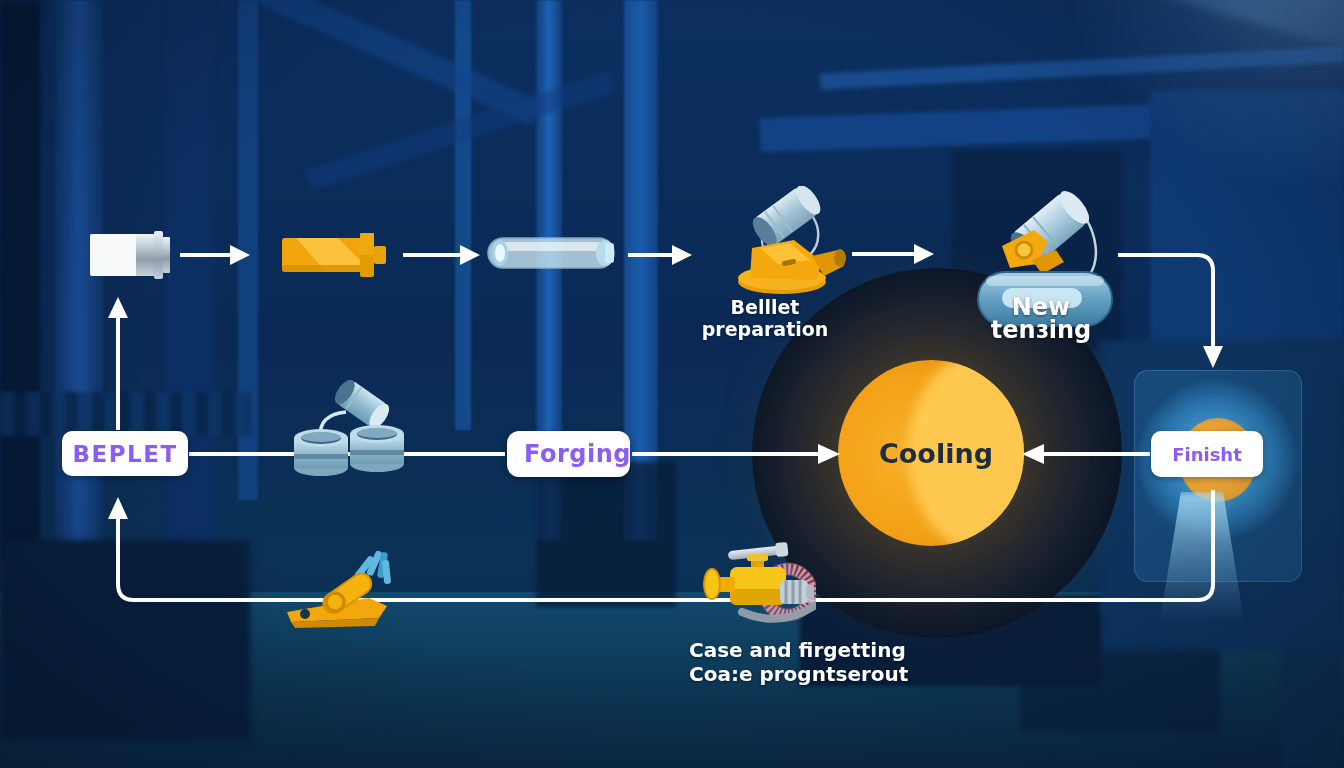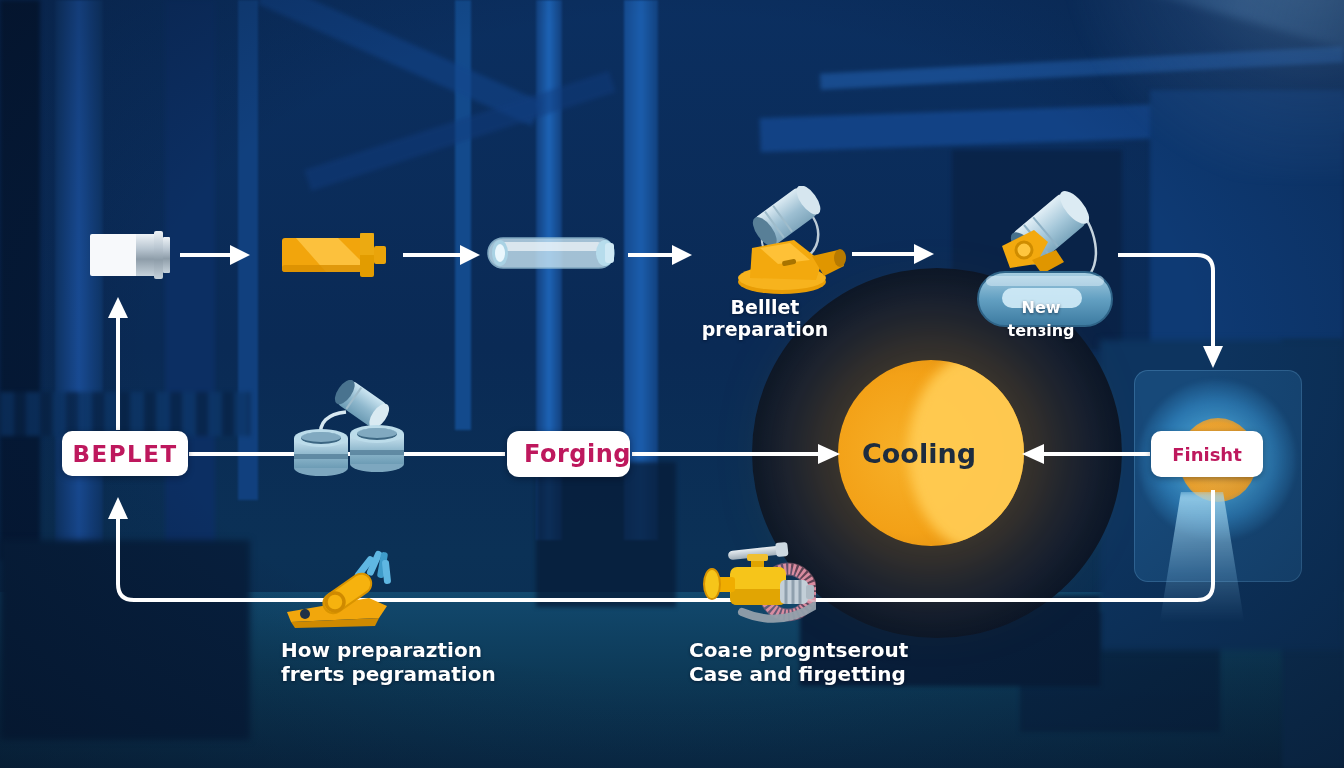--- a/index.html
+++ b/index.html
@@ -55,29 +55,29 @@
 
   
   .ic{display:block;}
   .ic-wb{left:90px;top:231px;}  .ic-gb{left:282px;top:233px;}
   .ic-gt{left:486px;top:235px;} .ic-pm{left:730px;top:186px;}
   .ic-tm{left:972px;top:180px;} .ic-cy{left:288px;top:380px;}
   .ic-at{left:283px;top:546px;} .ic-vv{left:702px;top:540px;}
 
   
   .node{background:#ffffff;border-radius:10px;display:flex;align-items:center;justify-content:center;
-        color:#be185d;font-weight:700;box-shadow:0 2px 6px rgba(0,8,20,.35);}
+        color:#8b5cf6;font-weight:700;box-shadow:0 2px 6px rgba(0,8,20,.35);}
   .node-beplet{left:62px;top:431px;width:126px;height:45px;font-size:23px;letter-spacing:1.5px;}
   .node-forging{left:507px;top:431px;width:123px;height:46px;font-size:24px;border-radius:12px;letter-spacing:.5px;padding-left:18px;}
   .node-finisht{left:1151px;top:431px;width:112px;height:46px;font-size:18px;}
-  .cooling-label{left:862px;top:438px;width:148px;text-align:left;font-size:27px;font-weight:600;color:#1d2c3f;}
+  .cooling-label{left:862px;top:438px;width:148px;text-align:center;font-size:27px;font-weight:600;color:#1d2c3f;}
 
   .caption{color:#ffffff;font-weight:600;text-shadow:0 1px 3px rgba(0,10,30,.55);}
   .cap-billet{left:684px;top:296px;width:162px;text-align:center;font-size:19px;}
-  .cap-newtening{left:975px;top:296px;width:132px;text-align:center;font-size:16px;line-height:23px;}
+  .cap-newtening{left:975px;top:296px;width:132px;text-align:center;font-size:24px;line-height:23px;}
   .cap-how{left:281px;top:638px;width:260px;font-size:20px;line-height:24px;}
   .cap-coae{left:689px;top:638px;width:280px;font-size:20px;line-height:24px;}
   .cap-line{position:static;display:block;}
 
   .title{left:62px;top:34px;width:1200px;margin:0;color:#ffffff;font-size:56px;font-weight:700;
          letter-spacing:-1px;text-shadow:0 2px 8px rgba(2,10,28,.5);}
 </style>
 </head>
 <body>
 
@@ -315,23 +315,19 @@
   <div class="node node-finisht">
     <span>Finisht</span>
   </div>
   <div class="cooling-label">Cooling</div>
 
   <div class="caption cap-billet">Belllet preparation</div>
   <div class="caption cap-newtening">
     <span class="cap-line">New</span>
     <span class="cap-line">tenɜing</span>
   </div>
-  <div class="caption cap-how">
-    <span class="cap-line">How preparaztion</span>
-    <span class="cap-line">frerts pegramation</span>
-  </div>
   <div class="caption cap-coae">
+    <span class="cap-line">Case and firgetting</span>
     <span class="cap-line">Coa:e progntserout</span>
-    <span class="cap-line">Case and firgetting</span>
   </div>
 
 
 </div>
 
 </body></html>

